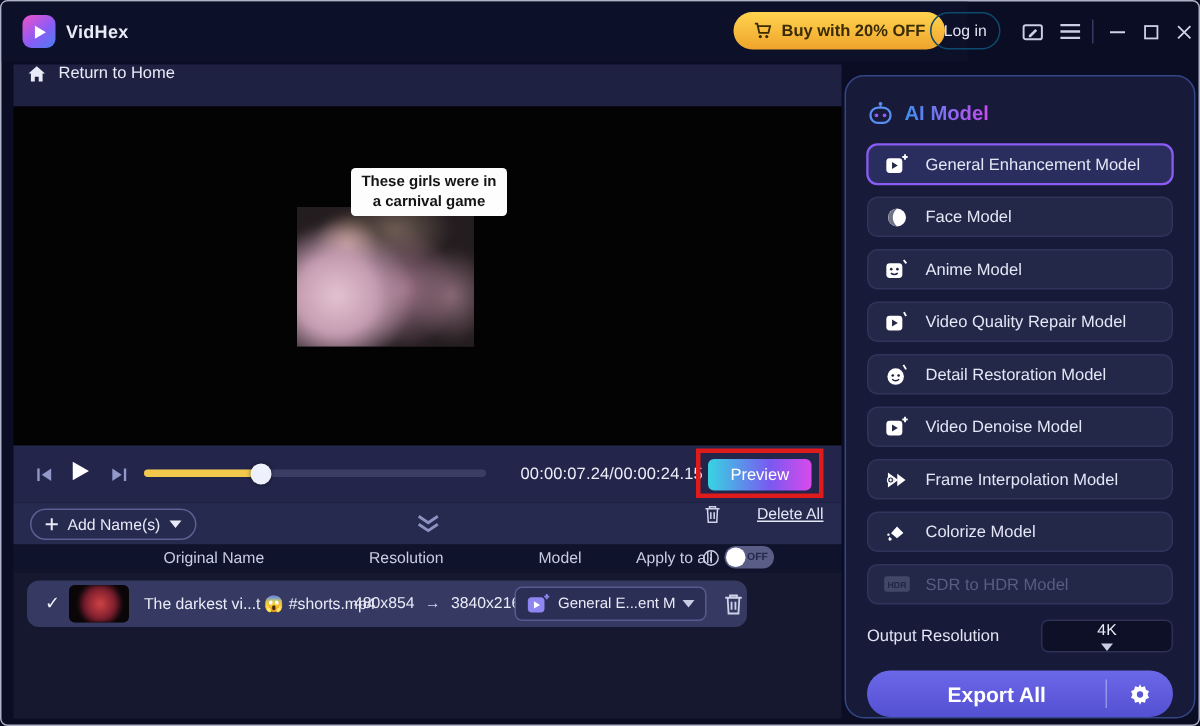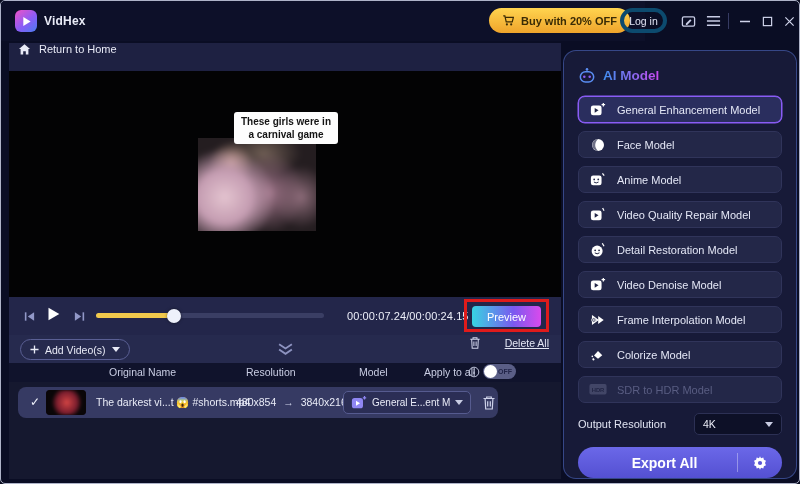--- a/index.html
+++ b/index.html
@@ -10,21 +10,21 @@
   .topbar { position:absolute; left:0; top:0; width:644px; height:40px; background:#0d1029; display:flex; align-items:center; }
   .logo { position:absolute; left:14px; top:9px; width:22px; height:22px; border-radius:6px;
           background:linear-gradient(140deg,#f052c7 0%,#8b5cf6 55%,#4a7df0 100%);
           display:flex; align-items:center; justify-content:center; }
   .logo svg { width:11px; height:11px; }
   .appname { position:absolute; left:43px; top:13px; font-size:12px; font-weight:bold; color:#e9ebf7; letter-spacing:.2px; }
   .buy-btn { position:absolute; left:488px; top:7px; height:25px; padding:0 13px; border-radius:13px;
              background:linear-gradient(180deg,#ffd44f,#efa42b); display:flex; align-items:center; gap:6px;
              font-size:11px; font-weight:bold; color:#3a2b05; cursor:pointer; }
   .login-btn { position:absolute; left:619px; top:7px; width:47px; height:25px; border-radius:13px;
-               border:4px solid #0c4a6e; color:#e2e5f4; font-size:10.5px; display:flex; align-items:center; justify-content:center; }
+               border:1px solid #0c4a6e; color:#e2e5f4; font-size:10.5px; display:flex; align-items:center; justify-content:center; }
   .tb-icon { position:absolute; top:11px; width:18px; height:18px; display:flex; align-items:center; justify-content:center; }
   .tb-sep { position:absolute; left:727px; top:12px; width:1px; height:16px; background:#363b63; }
 
   
   .return-strip { position:absolute; left:8px; top:42px; width:552px; height:28px; background:#1e2142;
                   display:flex; gap:8px; padding-left:9px; }
   .return-strip span { font-size:11px; color:#e8eaf6; }
 
   
   .player { position:absolute; left:8px; top:70px; width:552px; height:226px; background:#030304; overflow:hidden; }
@@ -90,21 +90,21 @@
   .model-item { display:flex; align-items:center; gap:10px; height:27px; margin-bottom:8px; padding-left:10px;
                 background:#232748; border:1px solid #30345a; border-radius:7px; cursor:pointer; }
   .model-item.selected { background:#2a2e5e; border:1px solid #8a5cf6; box-shadow:0 0 0 .5px #8a5cf6; }
   .model-item .mlabel { font-size:11px; color:#e4e7f6; }
   .model-item.disabled .mlabel { color:#595d82; }
   .model-item.disabled { cursor:default; }
   .micon { width:18px; height:18px; display:flex; align-items:center; justify-content:center; }
   .outrow { display:flex; align-items:center; justify-content:space-between; margin-top:10px; height:22px; }
   .outlabel { font-size:11px; color:#e1e4f2; }
   .outselect { width:88px; height:22px; background:#0d1027; border:1px solid #2c3054; border-radius:5px;
-               display:flex; align-items:center; padding:0 8px; }
+               display:flex; align-items:center; padding:0 8px;flex-direction:column; }
   .outselect .val { flex:1; font-size:10.5px; color:#eceef8; }
   .export-btn { margin-top:12px; height:31px; border-radius:16px;
                 background:linear-gradient(180deg,#6b68e8,#5450d2); display:flex; align-items:center; position:relative; }
   .export-btn .elabel { flex:1; text-align:center; font-size:14px; font-weight:bold; color:#fff; padding-left:14px; }
   .export-btn .ediv { width:1px; height:19px; background:rgba(255,255,255,.35); }
   .export-btn .gear { width:44px; display:flex; align-items:center; justify-content:center; }
   svg { display:block; }
 </style>
 </head>
 <body>
@@ -203,21 +203,21 @@
     <div class="preview-btn">
       <span>Preview</span>
     </div>
   </div>
 
   <div class="addrow">
     <div class="addfile-btn">
       <svg width="9" height="9" viewBox="0 0 10 10">
           <path d="M5 0.5v9M0.5 5h9" stroke="#e8eaf6" stroke-width="1.5"></path>
         </svg>
-      <span>Add Video(s)</span>
+      <span>Add Name(s)</span>
       <span class="caret" style="border-top-color:#e8eaf6"></span>
     </div>
     <div class="collapse">
       <svg width="17" height="13" viewBox="0 0 16 12">
           <path d="M2 1l6 4 6-4M2 6l6 4 6-4" fill="none" stroke="#8d93c0" stroke-width="1.8"></path>
         </svg>
     </div>
     <div class="deleteall">
       <span>
         <svg width="12" height="14" viewBox="0 0 14 16">

